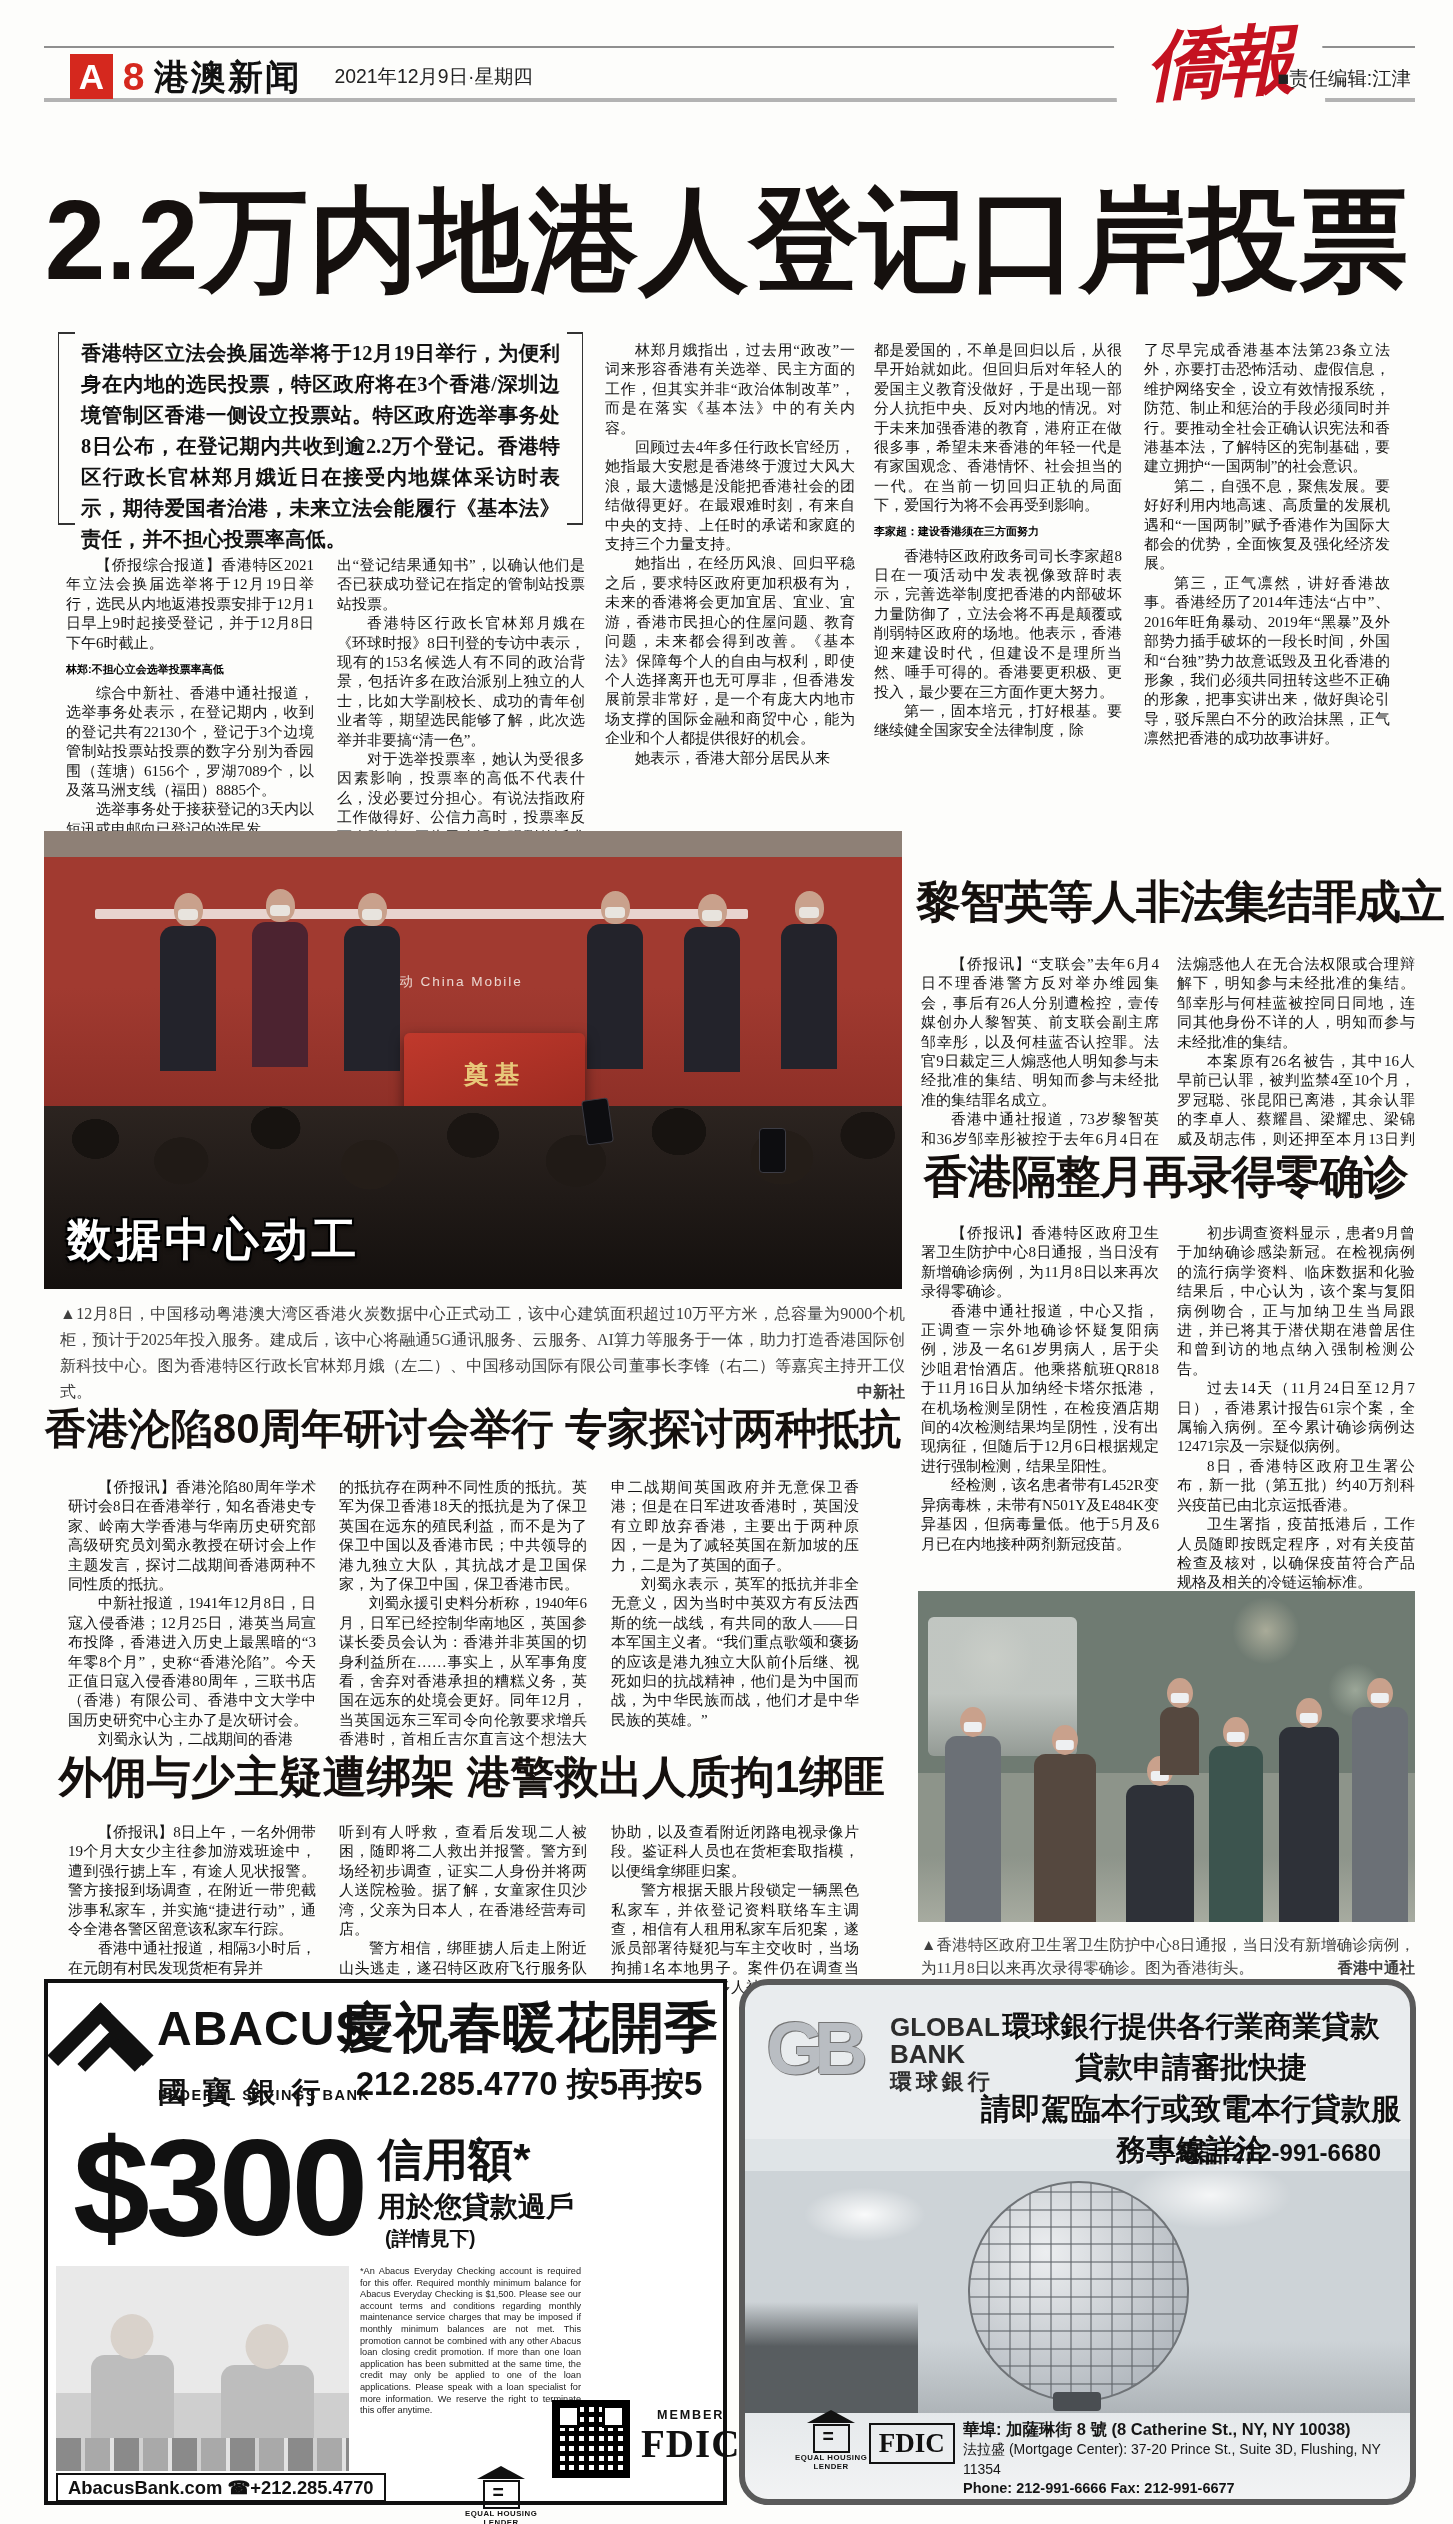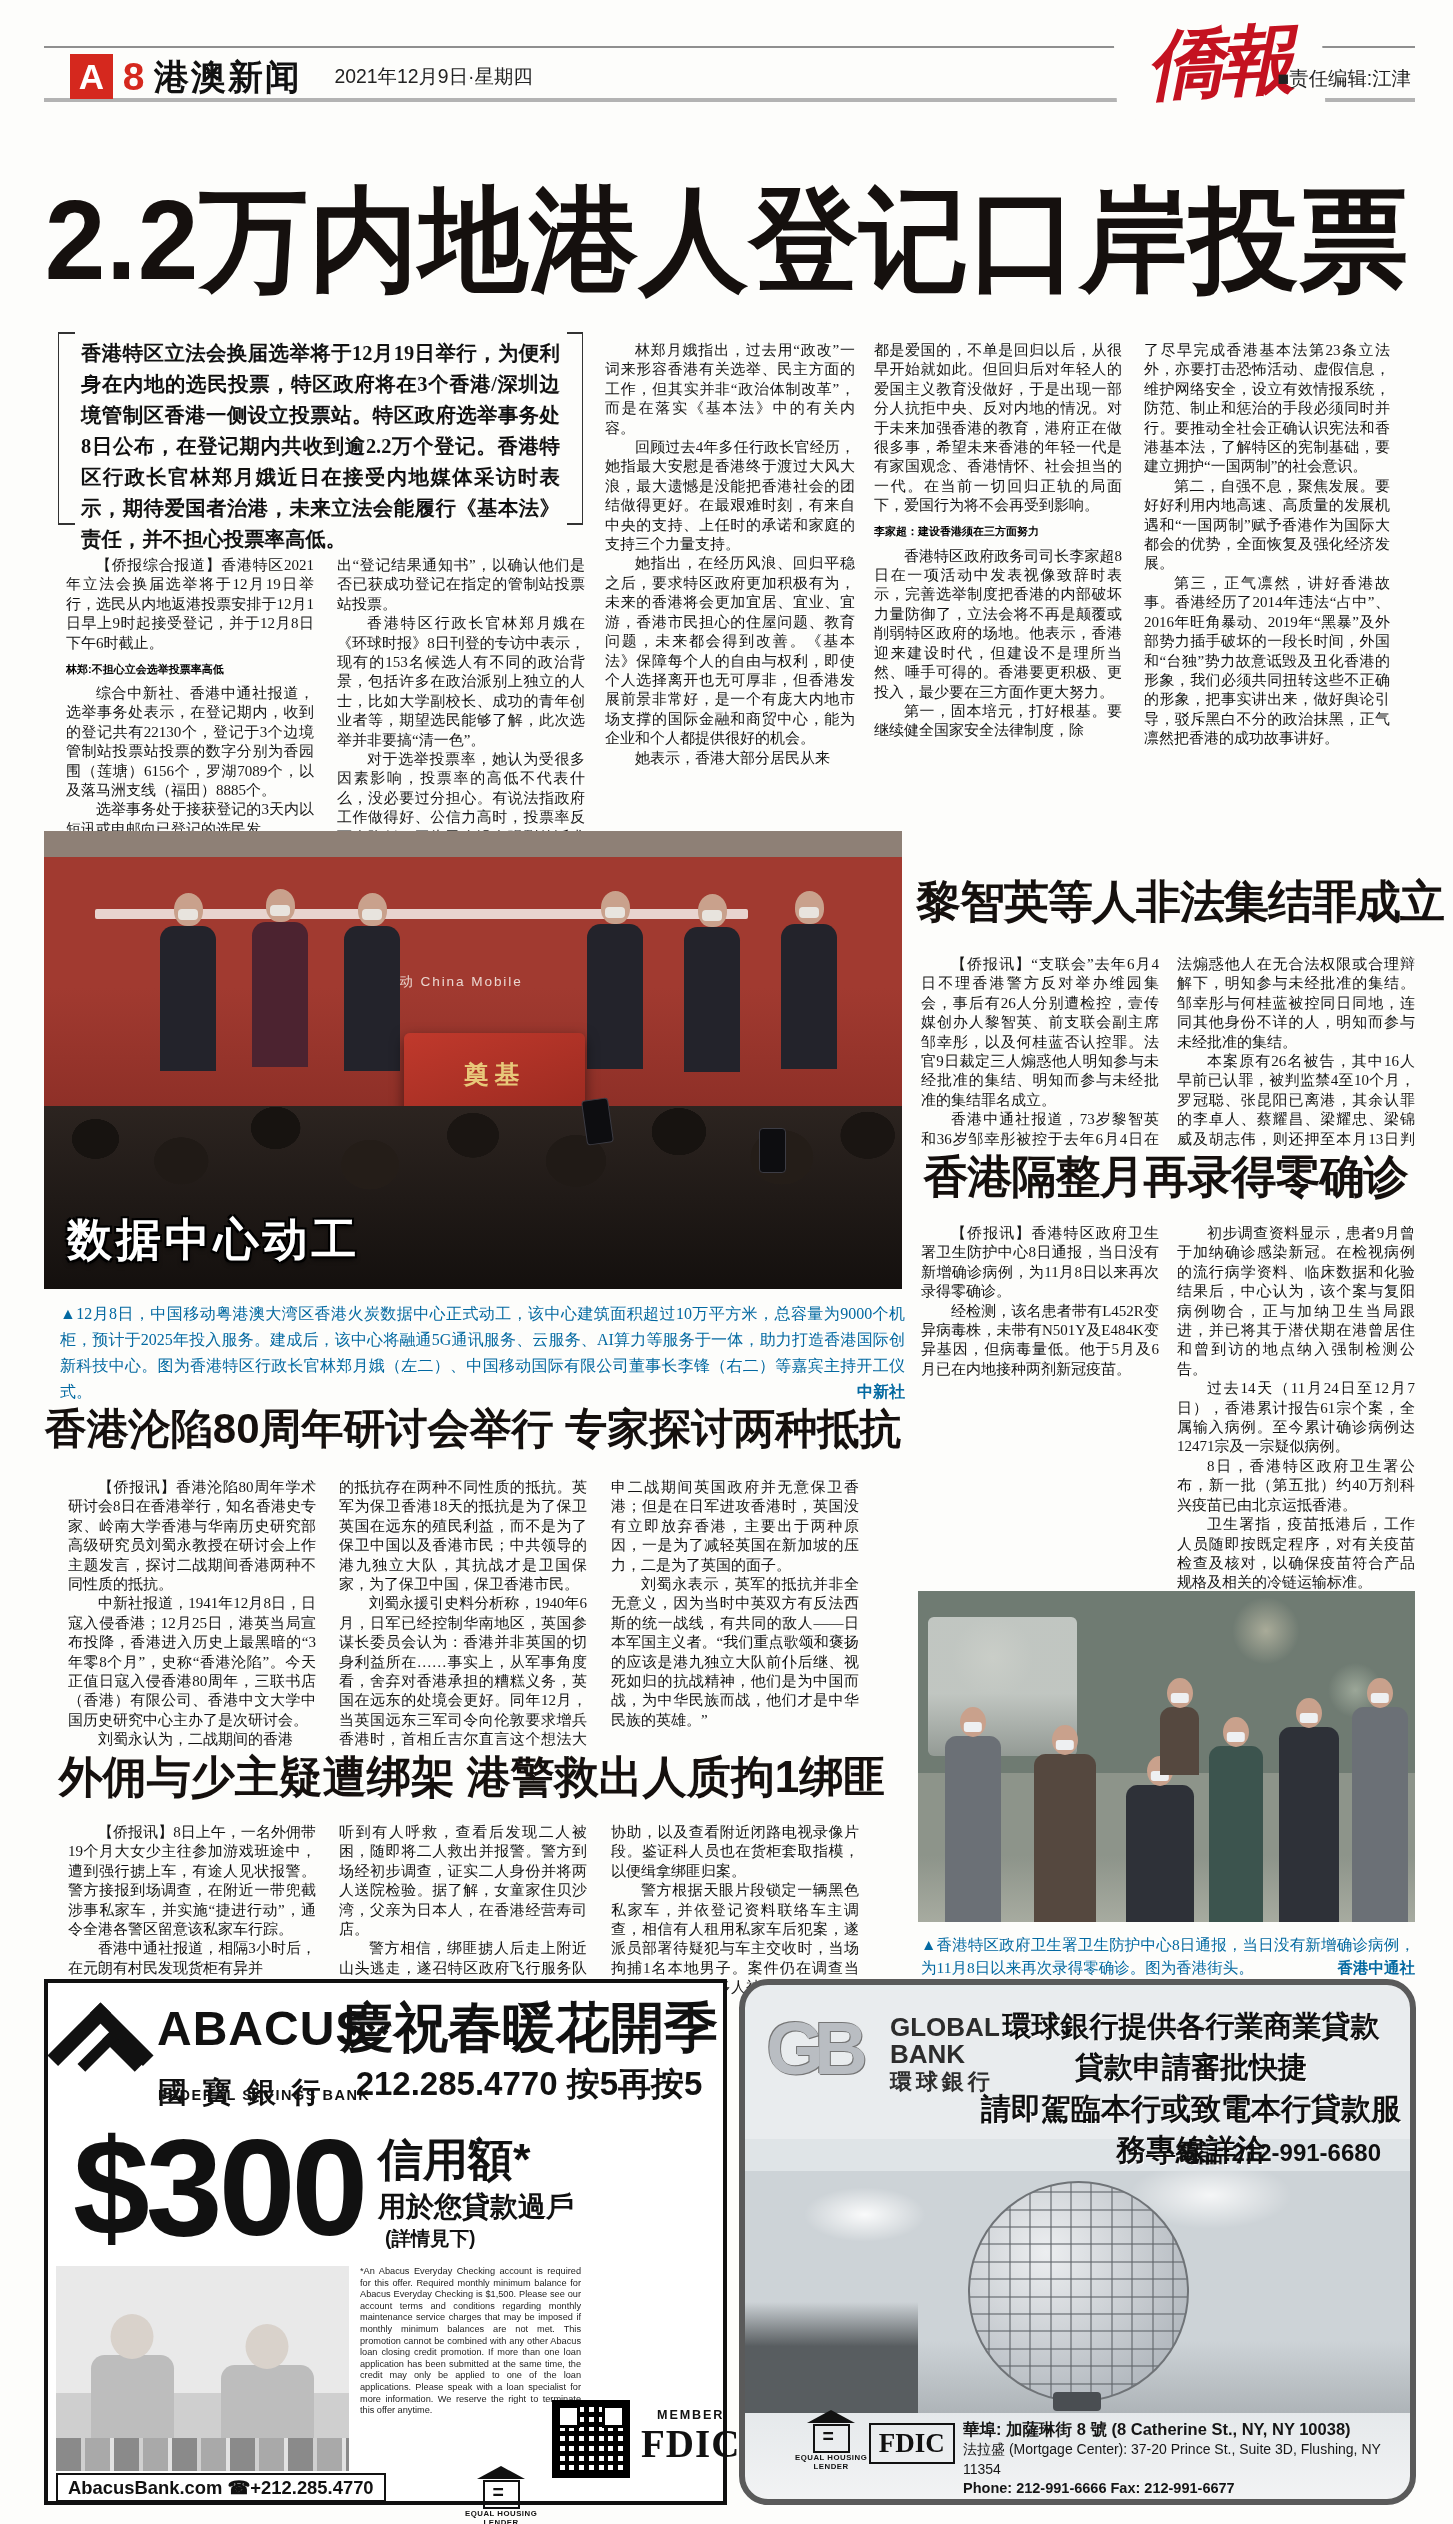--- a/index.html
+++ b/index.html
@@ -66,21 +66,21 @@
        radial-gradient(43px 37px at 50% 16%,#1a1512 60%,transparent 61%),
        radial-gradient(50px 43px at 62% 30%,#201a16 60%,transparent 61%),
        radial-gradient(45px 39px at 74% 14%,#171310 60%,transparent 61%),
        radial-gradient(52px 45px at 86% 28%,#241d18 60%,transparent 61%),
        radial-gradient(45px 39px at 96% 16%,#1a1512 60%,transparent 61%),
        linear-gradient(180deg,#2c2420,#14100e);}
   .p1-phone{position:absolute;width:25px;height:43px;background:#0d0d10;border:1.9px solid #3c3c44;border-radius:3.9px;}
   .p1-label{position:absolute;left:23px;bottom:25px;color:#fff;font:900 45px/48px "Liberation Sans",sans-serif;letter-spacing:3.9px;
      text-shadow:1.9px 1.9px 0 #000,-1.9px 1.9px 0 #000,1.9px -1.9px 0 #000,-1.9px -1.9px 0 #000,0 2.9px 5.8px rgba(0,0,0,.8);}
   
-  .caption{position:absolute;font-size:16px;line-height:26px;text-align:justify;color:#0369a1;}
+  .caption{position:absolute;font-size:16px;line-height:26px;text-align:justify;color:#404040;}
   .caption .cap-text{text-indent:2em;}
   .caption .credit{float:right;font-weight:bold;font-family:"Liberation Sans",sans-serif;}
   
   .photo2{position:absolute;left:918px;top:1591px;width:497px;height:331px;overflow:hidden;
      background:
       radial-gradient(58px 58px at 15% 20%,rgba(230,225,200,.5),transparent 70%),
       radial-gradient(48px 48px at 70% 12%,rgba(240,230,200,.45),transparent 70%),
       radial-gradient(39px 39px at 88% 30%,rgba(200,210,190,.5),transparent 70%),
       linear-gradient(180deg,#6f7b72 0 55%,#8d948a 55% 80%,#a7aba0 100%);}
   .bus{position:absolute;left:2%;top:8%;width:30%;height:42%;background:linear-gradient(180deg,#cfd3cf 0 55%,#9aa09b 100%);border-radius:5.8px;opacity:.85;}
@@ -241,20 +241,21 @@
       <p class="para">香港中通社报道，73岁黎智英和36岁邹幸彤被控于去年6月4日在维多利亚公园喷水池外，非</p>
     </div>
   <div class="col" style="left:1177px;top:948px;width:238px;height:194px;">
       <p class="cont">法煽惑他人在无合法权限或合理辩解下，明知参与未经批准的集结。邹幸彤与何桂蓝被控同日同地，连同其他身份不详的人，明知而参与未经批准的集结。</p>
       <p class="para">本案原有26名被告，其中16人早前已认罪，被判监禁4至10个月，罗冠聪、张昆阳已离港，其余认罪的李卓人、蔡耀昌、梁耀忠、梁锦威及胡志伟，则还押至本月13日判刑。</p>
     </div>
 
   <div class="h-right" style="top:1149px;">香港隔整月再录得零确诊</div>
   <div class="col" style="left:921px;top:1217px;width:238px;height:368px;">
       <p class="para">【侨报讯】香港特区政府卫生署卫生防护中心8日通报，当日没有新增确诊病例，为11月8日以来再次录得零确诊。</p>
+      <p class="para">香港中通社报道，中心又指，正调查一宗外地确诊怀疑复阳病例，涉及一名61岁男病人，居于尖沙咀君怡酒店。他乘搭航班QR818于11月16日从加纳经卡塔尔抵港，在机场检测呈阴性，在检疫酒店期间的4次检测结果均呈阴性，没有出现病征，但随后于12月6日根据规定进行强制检测，结果呈阳性。</p>
       <p class="para">经检测，该名患者带有L452R变异病毒株，未带有N501Y及E484K变异基因，但病毒量低。他于5月及6月已在内地接种两剂新冠疫苗。</p>
     </div>
   <div class="col" style="left:1177px;top:1217px;width:238px;height:368px;">
       <p class="para">初步调查资料显示，患者9月曾于加纳确诊感染新冠。在检视病例的流行病学资料、临床数据和化验结果后，中心认为，该个案与复阳病例吻合，正与加纳卫生当局跟进，并已将其于潜伏期在港曾居住和曾到访的地点纳入强制检测公告。</p>
       <p class="para">过去14天（11月24日至12月7日），香港累计报告61宗个案，全属输入病例。至今累计确诊病例达12471宗及一宗疑似病例。</p>
       <p class="para">8日，香港特区政府卫生署公布，新一批（第五批）约40万剂科兴疫苗已由北京运抵香港。</p>
       <p class="para">卫生署指，疫苗抵港后，工作人员随即按既定程序，对有关疫苗检查及核对，以确保疫苗符合产品规格及相关的冷链运输标准。</p>
     </div>
 
   <div class="photo2">

